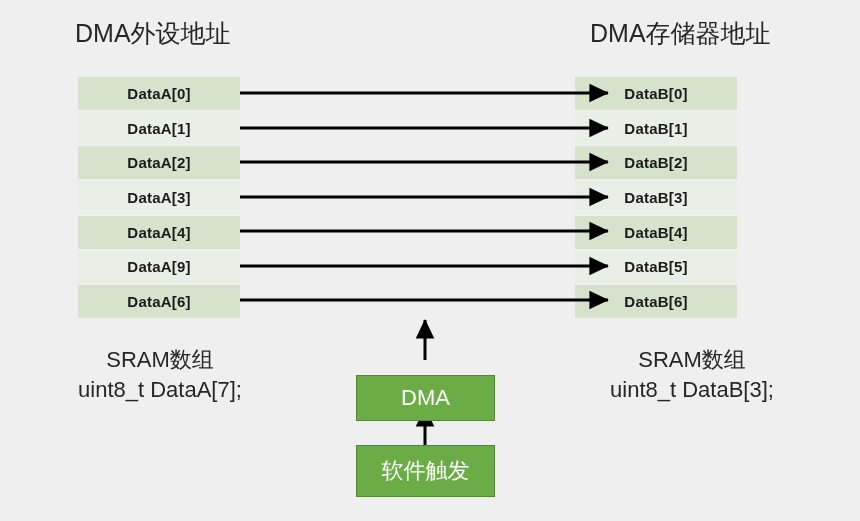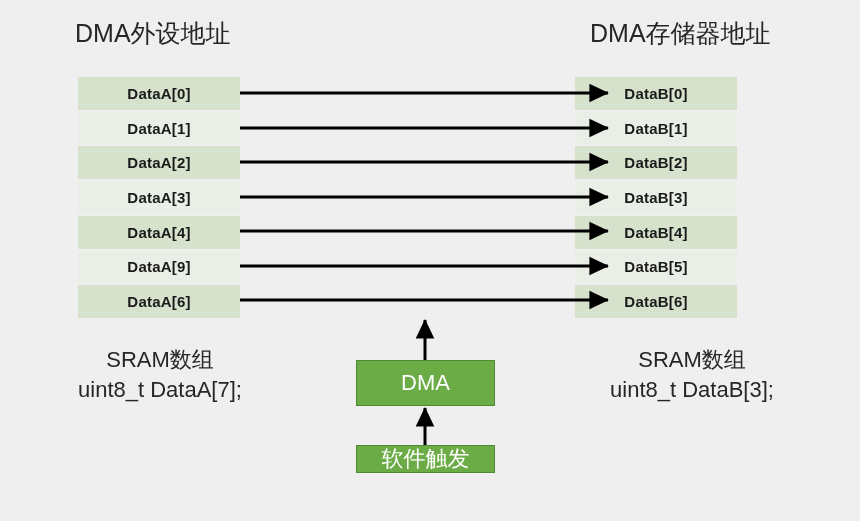--- a/index.html
+++ b/index.html
@@ -74,27 +74,27 @@
     width: 139px;
     background: #6cac46;
     border: 1px solid #4e8a33;
     box-sizing: border-box;
     display: flex;
     align-items: center;
     justify-content: center;
     color: #ffffff;
   }
   #box-dma {
-    top: 360px;
+    top: 375px;
     height: 46px;
     font-size: 22px;
   }
   #box-trigger {
     top: 445px;
-    height: 28px;
+    height: 52px;
     font-size: 22px;
   }
 
   
   .caption {
     position: absolute;
     font-size: 22px;
     color: #262626;
     text-align: center;
     line-height: 1.35;

